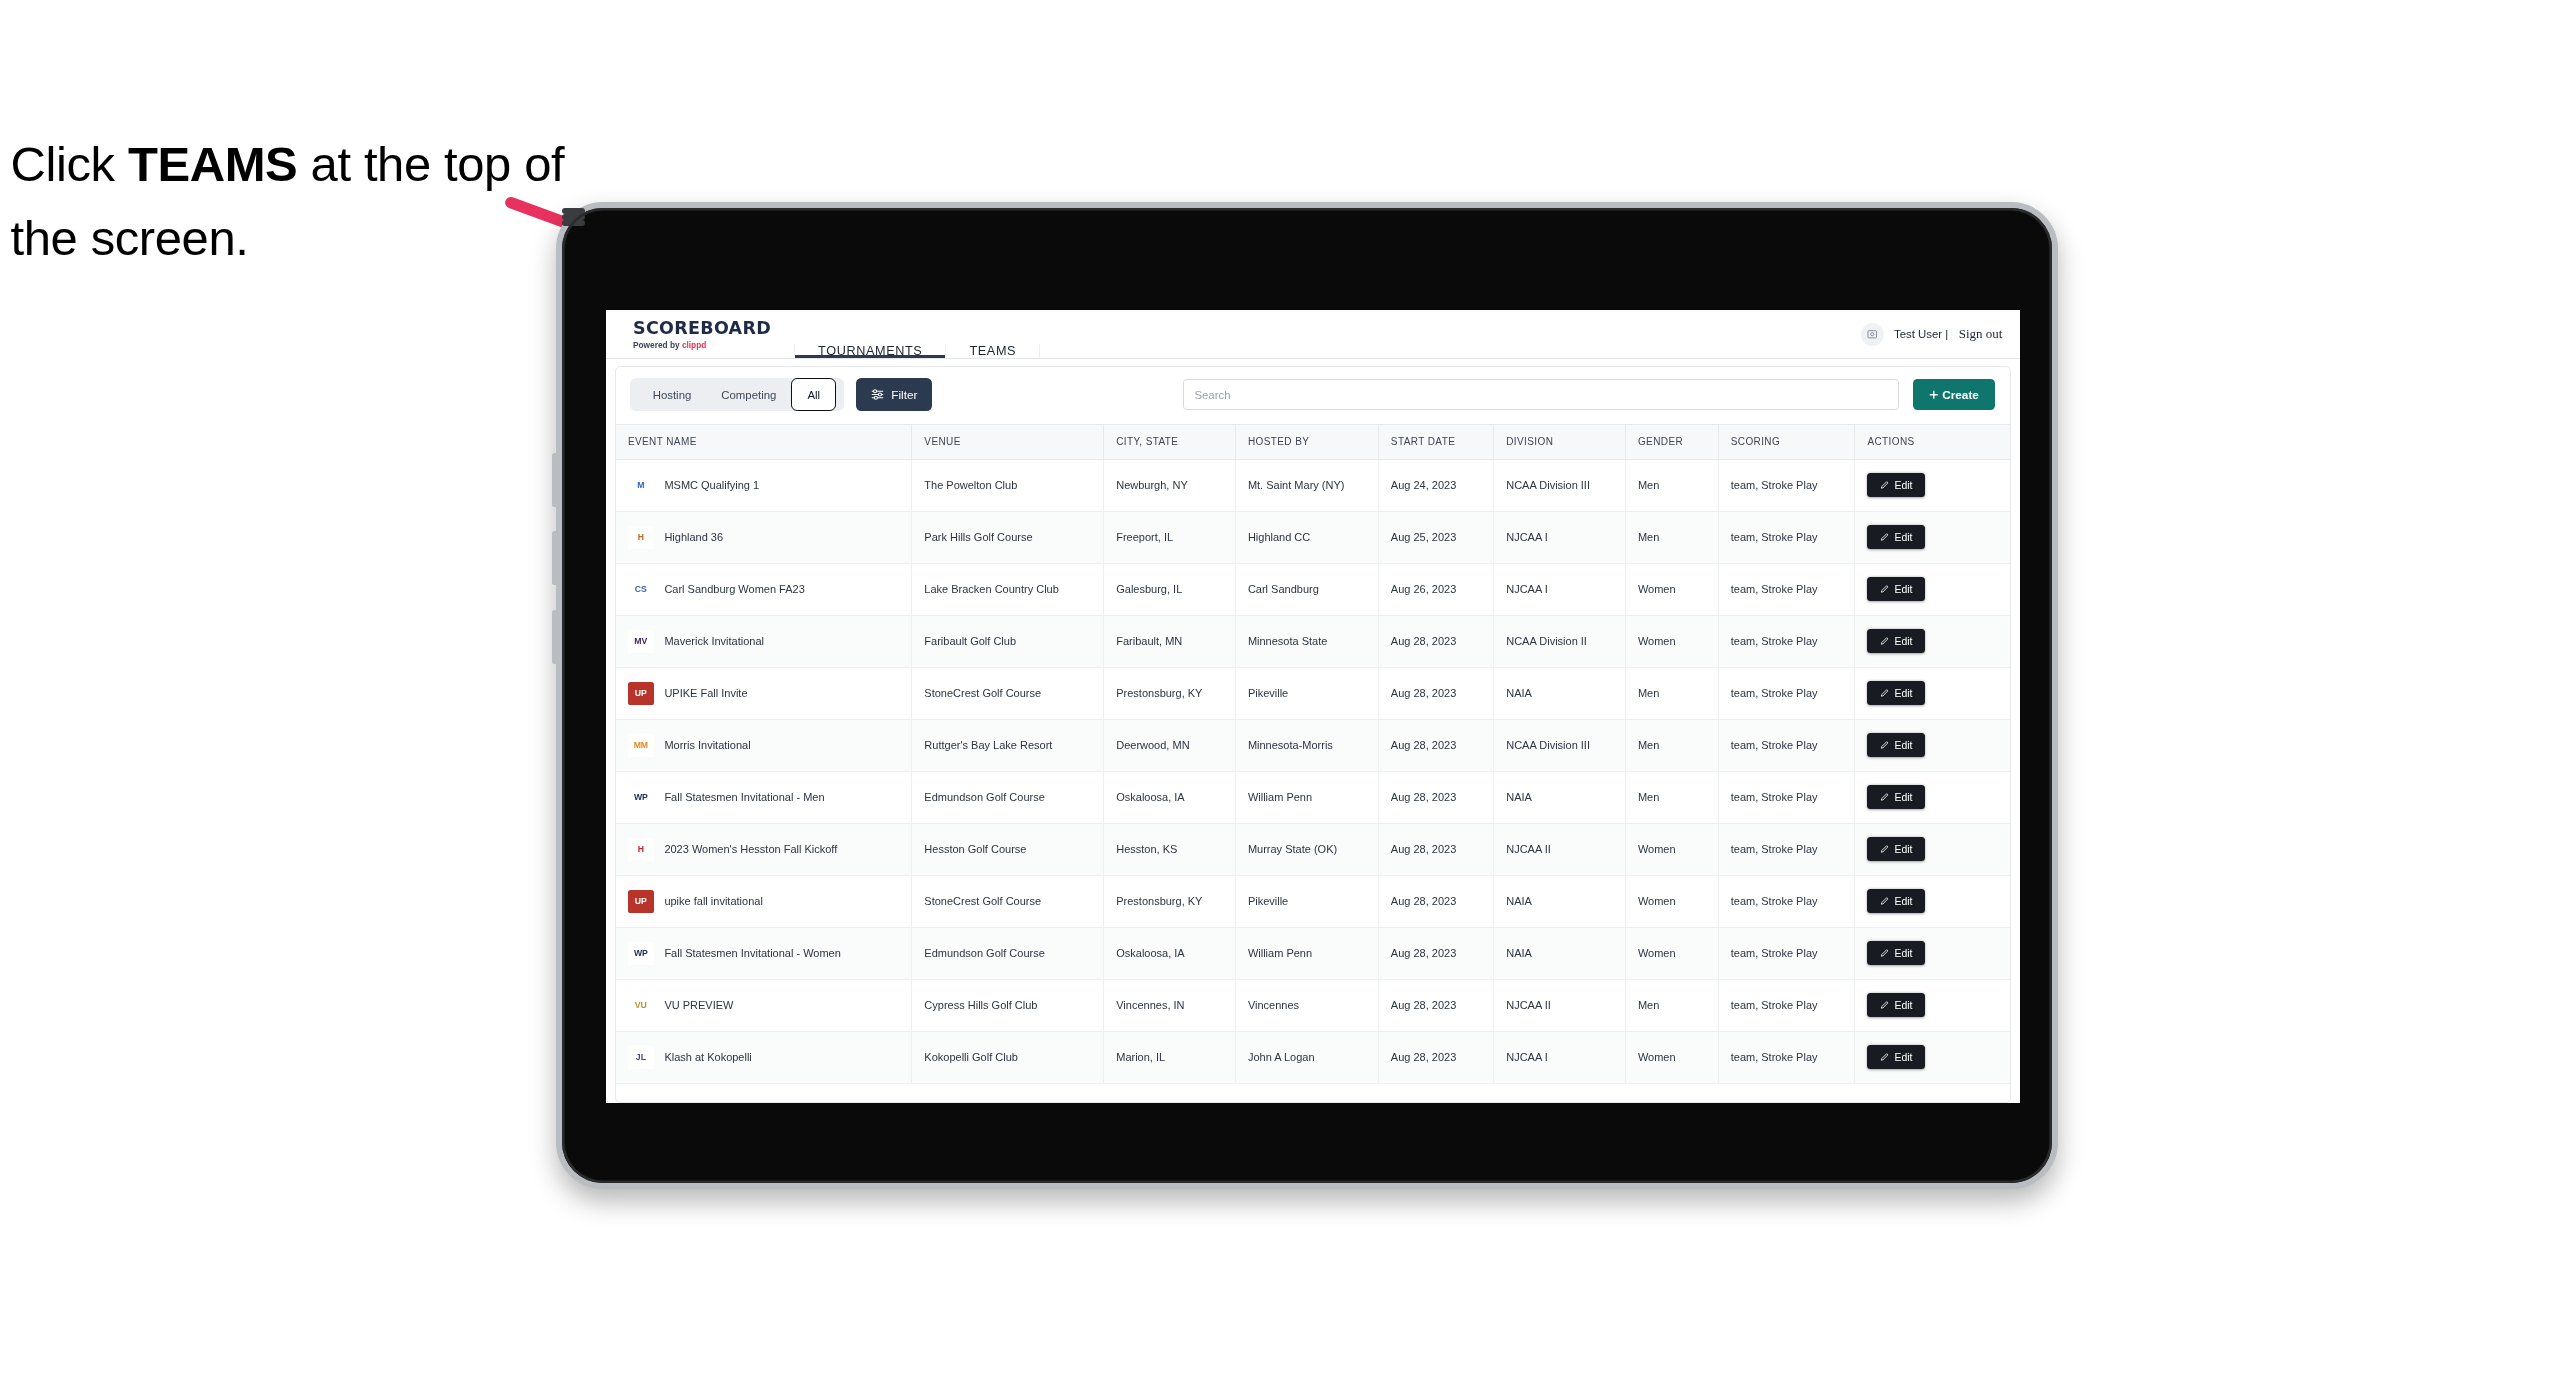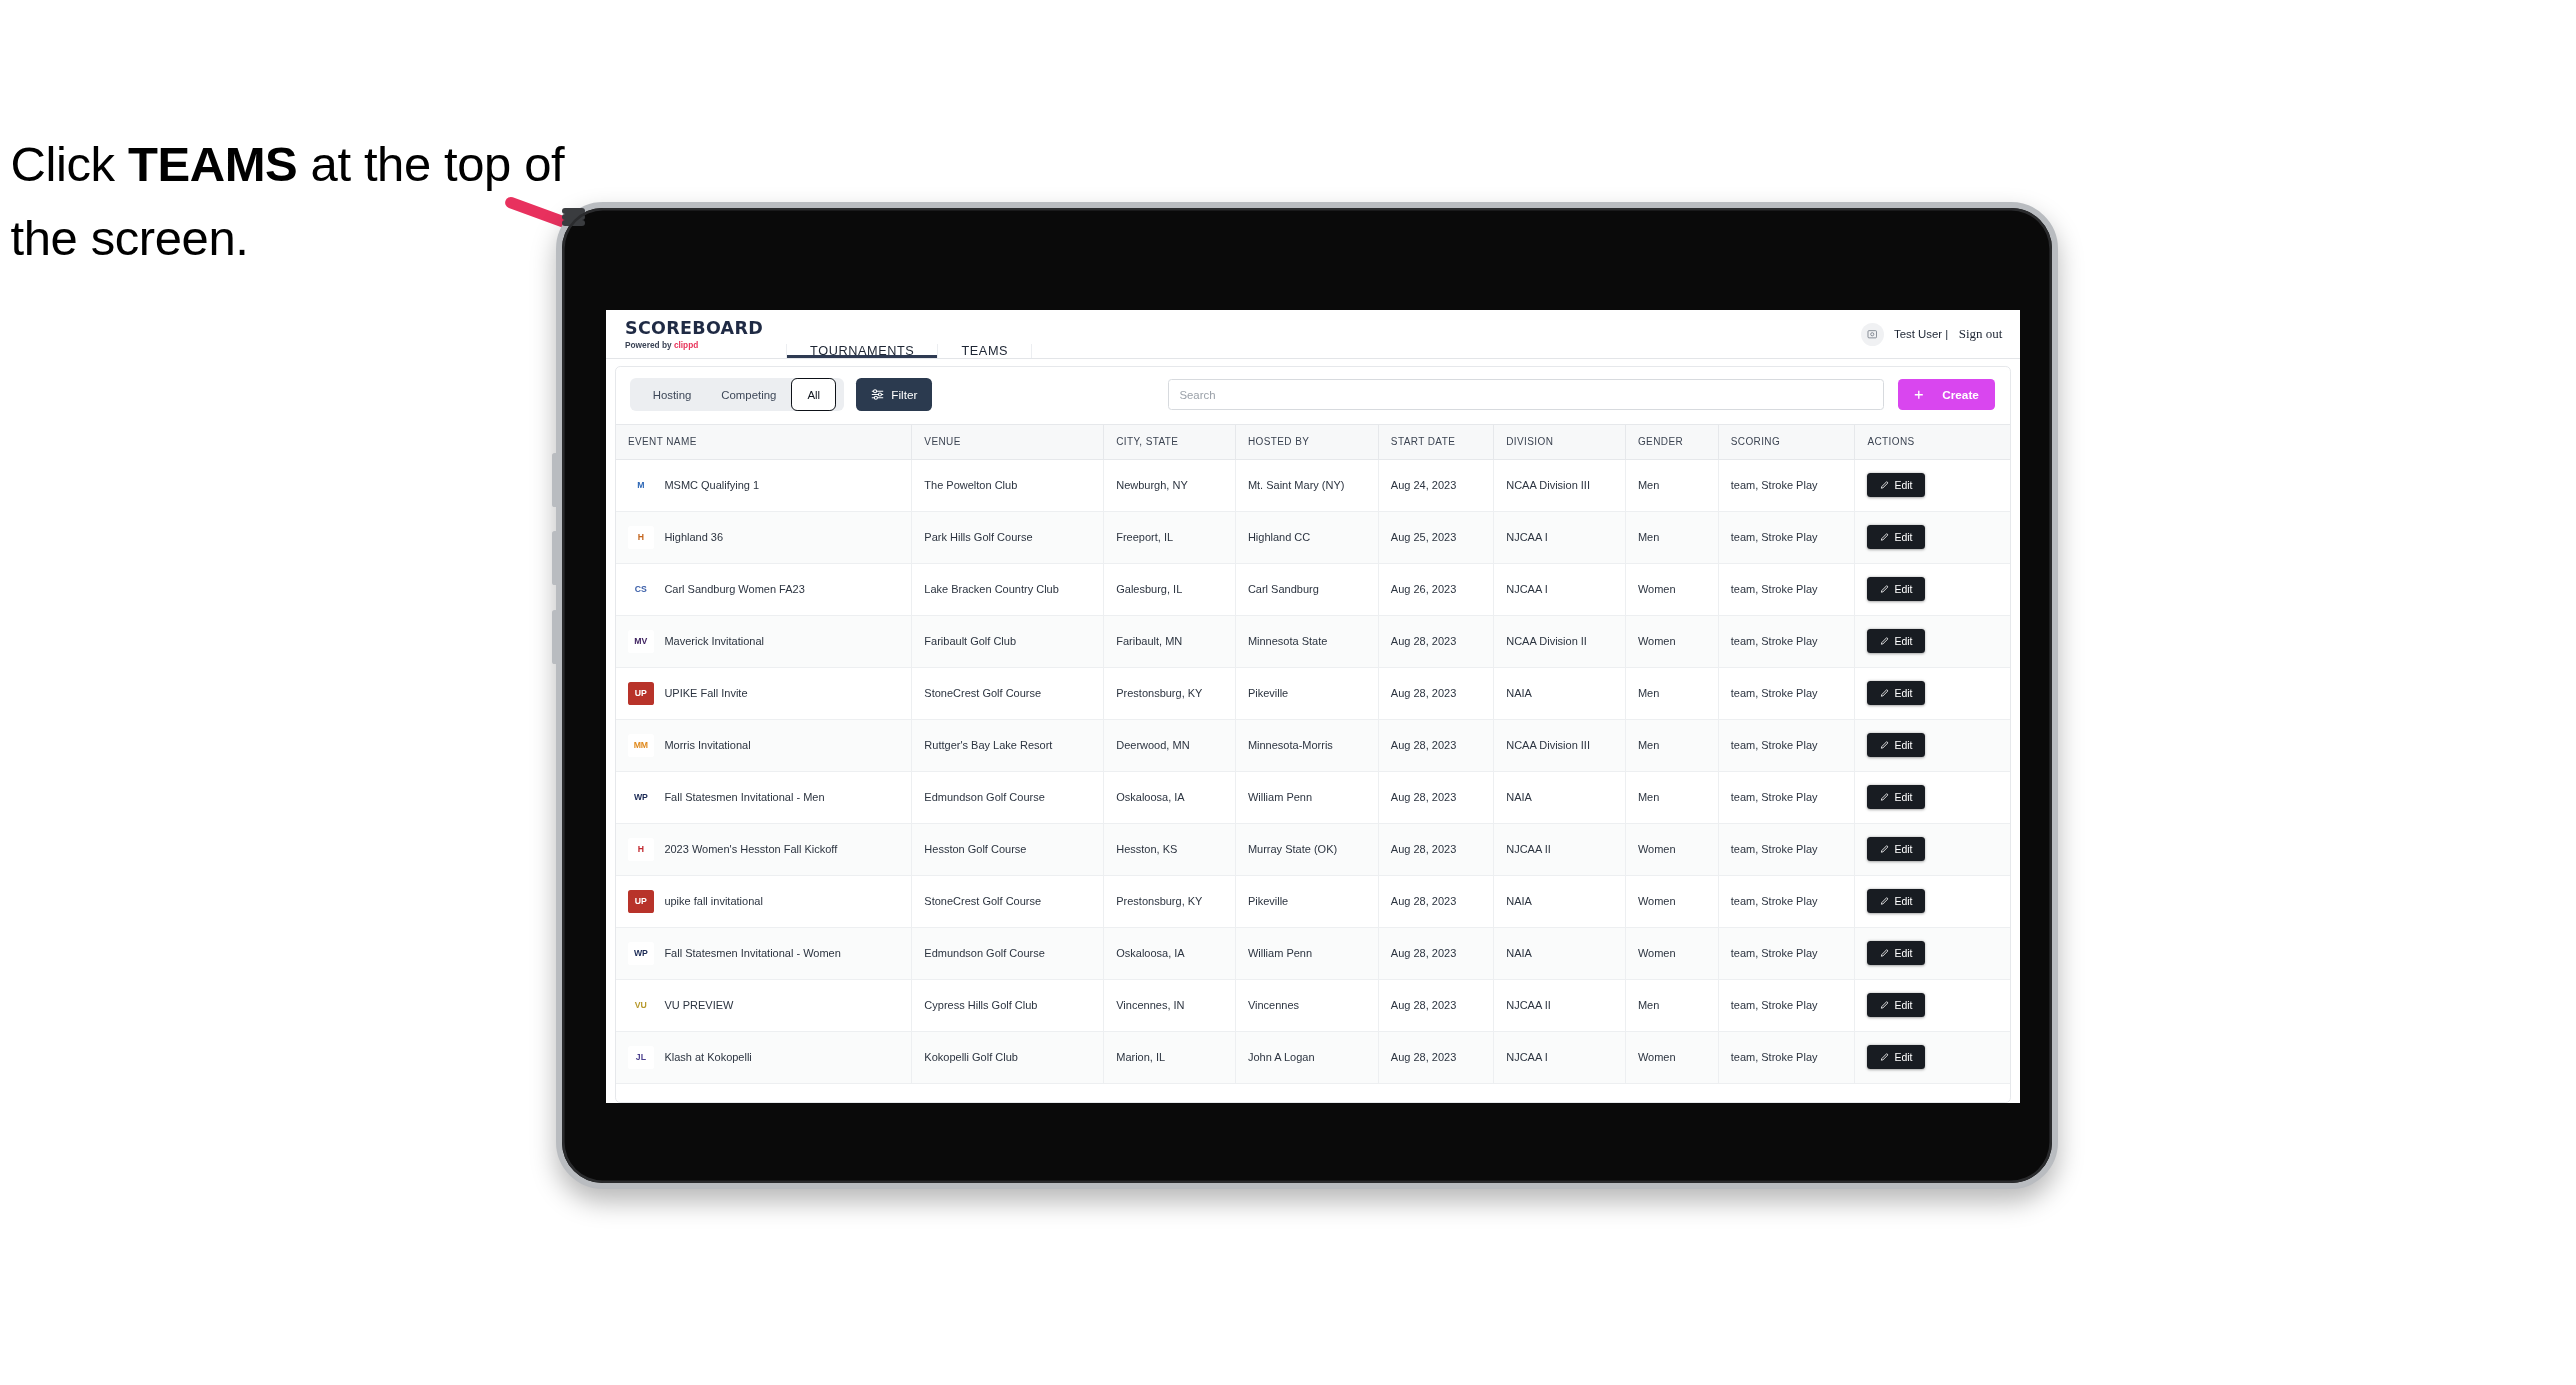--- a/index.html
+++ b/index.html
@@ -69,20 +69,21 @@
   }
 
   
   .navbar {
     height: 49px;
     background: #ffffff;
     border-bottom: 0.9px solid #e3e5e8;
     display: flex;
     align-items: stretch;
     position: relative;
+    padding-left: 8px;
   }
   .brand {
     display:flex; flex-direction:column; justify-content:center;
     padding-left: 19px; padding-right: 23px;
   }
   .brand-name {
     font-size: 17.5px; font-weight: 800; color: #1f2a44; letter-spacing: 0.3px;
     font-family: "DejaVu Sans", sans-serif;
   }
   .brand-sub { font-size: 8.3px; color: #3b4355; margin-top: 1.7px; font-weight:600; }
@@ -141,21 +142,21 @@
     border:none;
   }
   .search-wrap { margin-left: auto; display:flex; align-items:center; gap: 14px; }
   .search-input {
     width: 716px; height: 31px; border:0.9px solid #d7dade; border-radius:3.5px;
     padding: 0 10.5px; font-size: 11.4px; color:#222; background:#fff;
     font-family:"Liberation Sans", sans-serif;
   }
   .search-input::placeholder { color:#9aa0a8; }
   .create-btn {
-    display:flex; align-items:center; gap:19px; background:#d946ef; color:#ffffff;
+    display:flex; align-items:center; gap:4px; background:#0f766e; color:#ffffff;
     height: 31px; padding: 0 15.7px; border-radius:4.4px; font-size:11.8px; font-weight:600;
     cursor:pointer; border:none; margin-right: 1.7px;
   }
 
   
   table.grid { width: 100%; border-collapse: collapse; table-layout: fixed; }
   table.grid thead th {
     background:#f7f8f9;
     border-top: 0.9px solid #e6e8eb;
     border-bottom: 0.9px solid #e6e8eb;

